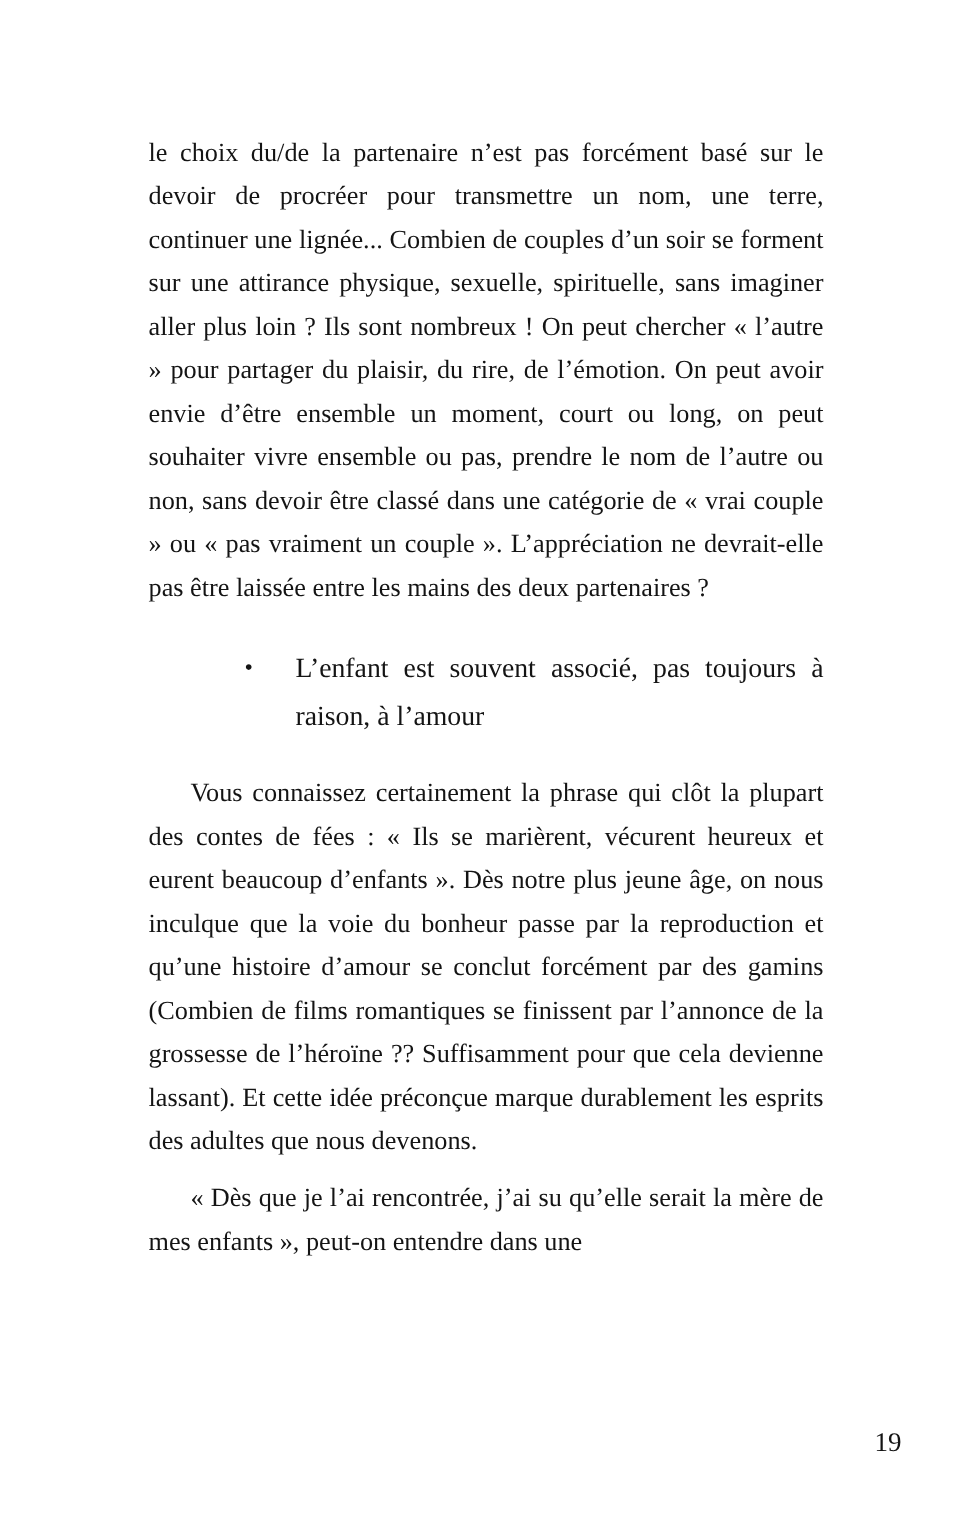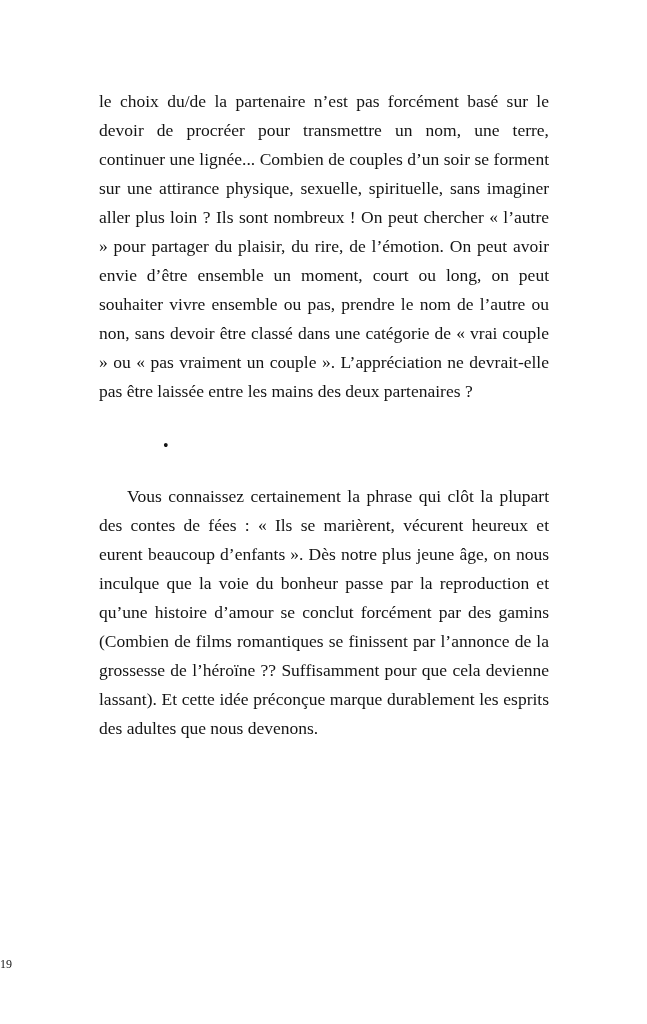--- a/index.html
+++ b/index.html
@@ -48,34 +48,36 @@
     flex: 1 1 auto;
     font-size: 18.5px;
     line-height: 32px;
     text-align: justify;
   }
   .page-number {
     position: absolute;
     left: 0;
     right: 0;
     bottom: 52px;
-    text-align: left;
-    font-size: 12px;
+    text-align: right;
+    font-size: 18px;
     color: #141414;
   }
 </style>
 </head>
 <body>
 
 <div class="page">
   <div class="content">
     <p>le choix du/de la partenaire n’est pas forcément basé sur le devoir de procréer pour transmettre un nom, une terre, continuer une lignée... Combien de couples d’un soir se forment sur une attirance physique, sexuelle, spirituelle, sans imaginer aller plus loin ? Ils sont nombreux ! On peut chercher « l’autre » pour partager du plaisir, du rire, de l’émotion. On peut avoir envie d’être ensemble un moment, court ou long, on peut souhaiter vivre ensemble ou pas, prendre le nom de l’autre ou non, sans devoir être classé dans une catégorie de « vrai couple » ou « pas vraiment un couple ». L’appréciation ne devrait-elle pas être laissée entre les mains des deux partenaires ?</p>
 
     <div class="bullet-heading">
       <span class="bullet">•</span>
+      <span class="heading-text">L’enfant est souvent associé, pas toujours à raison, à l’amour</span>
     </div>
 
     <p class="indent">Vous connaissez certainement la phrase qui clôt la plupart des contes de fées : « Ils se marièrent, vécurent heureux et eurent beaucoup d’enfants ». Dès notre plus jeune âge, on nous inculque que la voie du bonheur passe par la reproduction et qu’une histoire d’amour se conclut forcément par des gamins (Combien de films romantiques se finissent par l’annonce de la grossesse de l’héroïne ?? Suffisamment pour que cela devienne lassant). Et cette idée préconçue marque durablement les esprits des adultes que nous devenons.</p>
 
+    <p class="indent">« Dès que je l’ai rencontrée, j’ai su qu’elle serait la mère de mes enfants », peut-on entendre dans une</p>
   </div>
 
   <div class="page-number">19</div>
 </div>
 
 </body></html>

